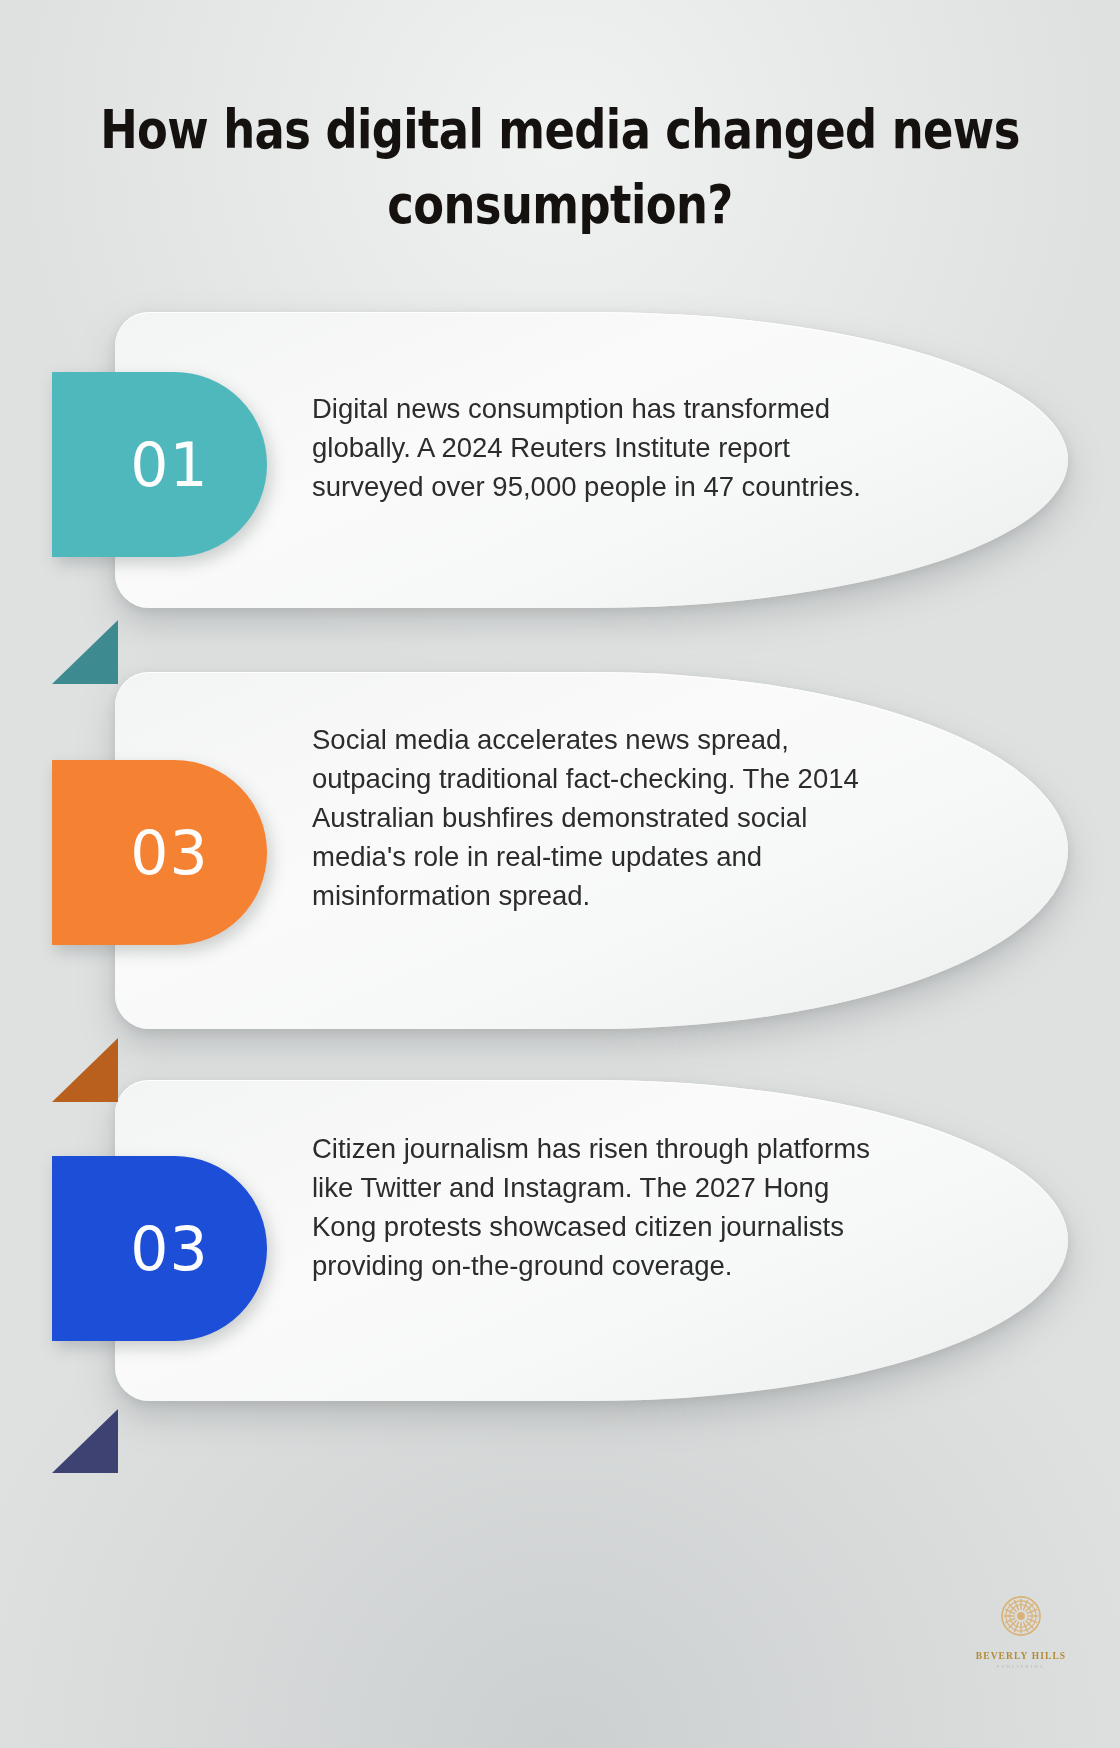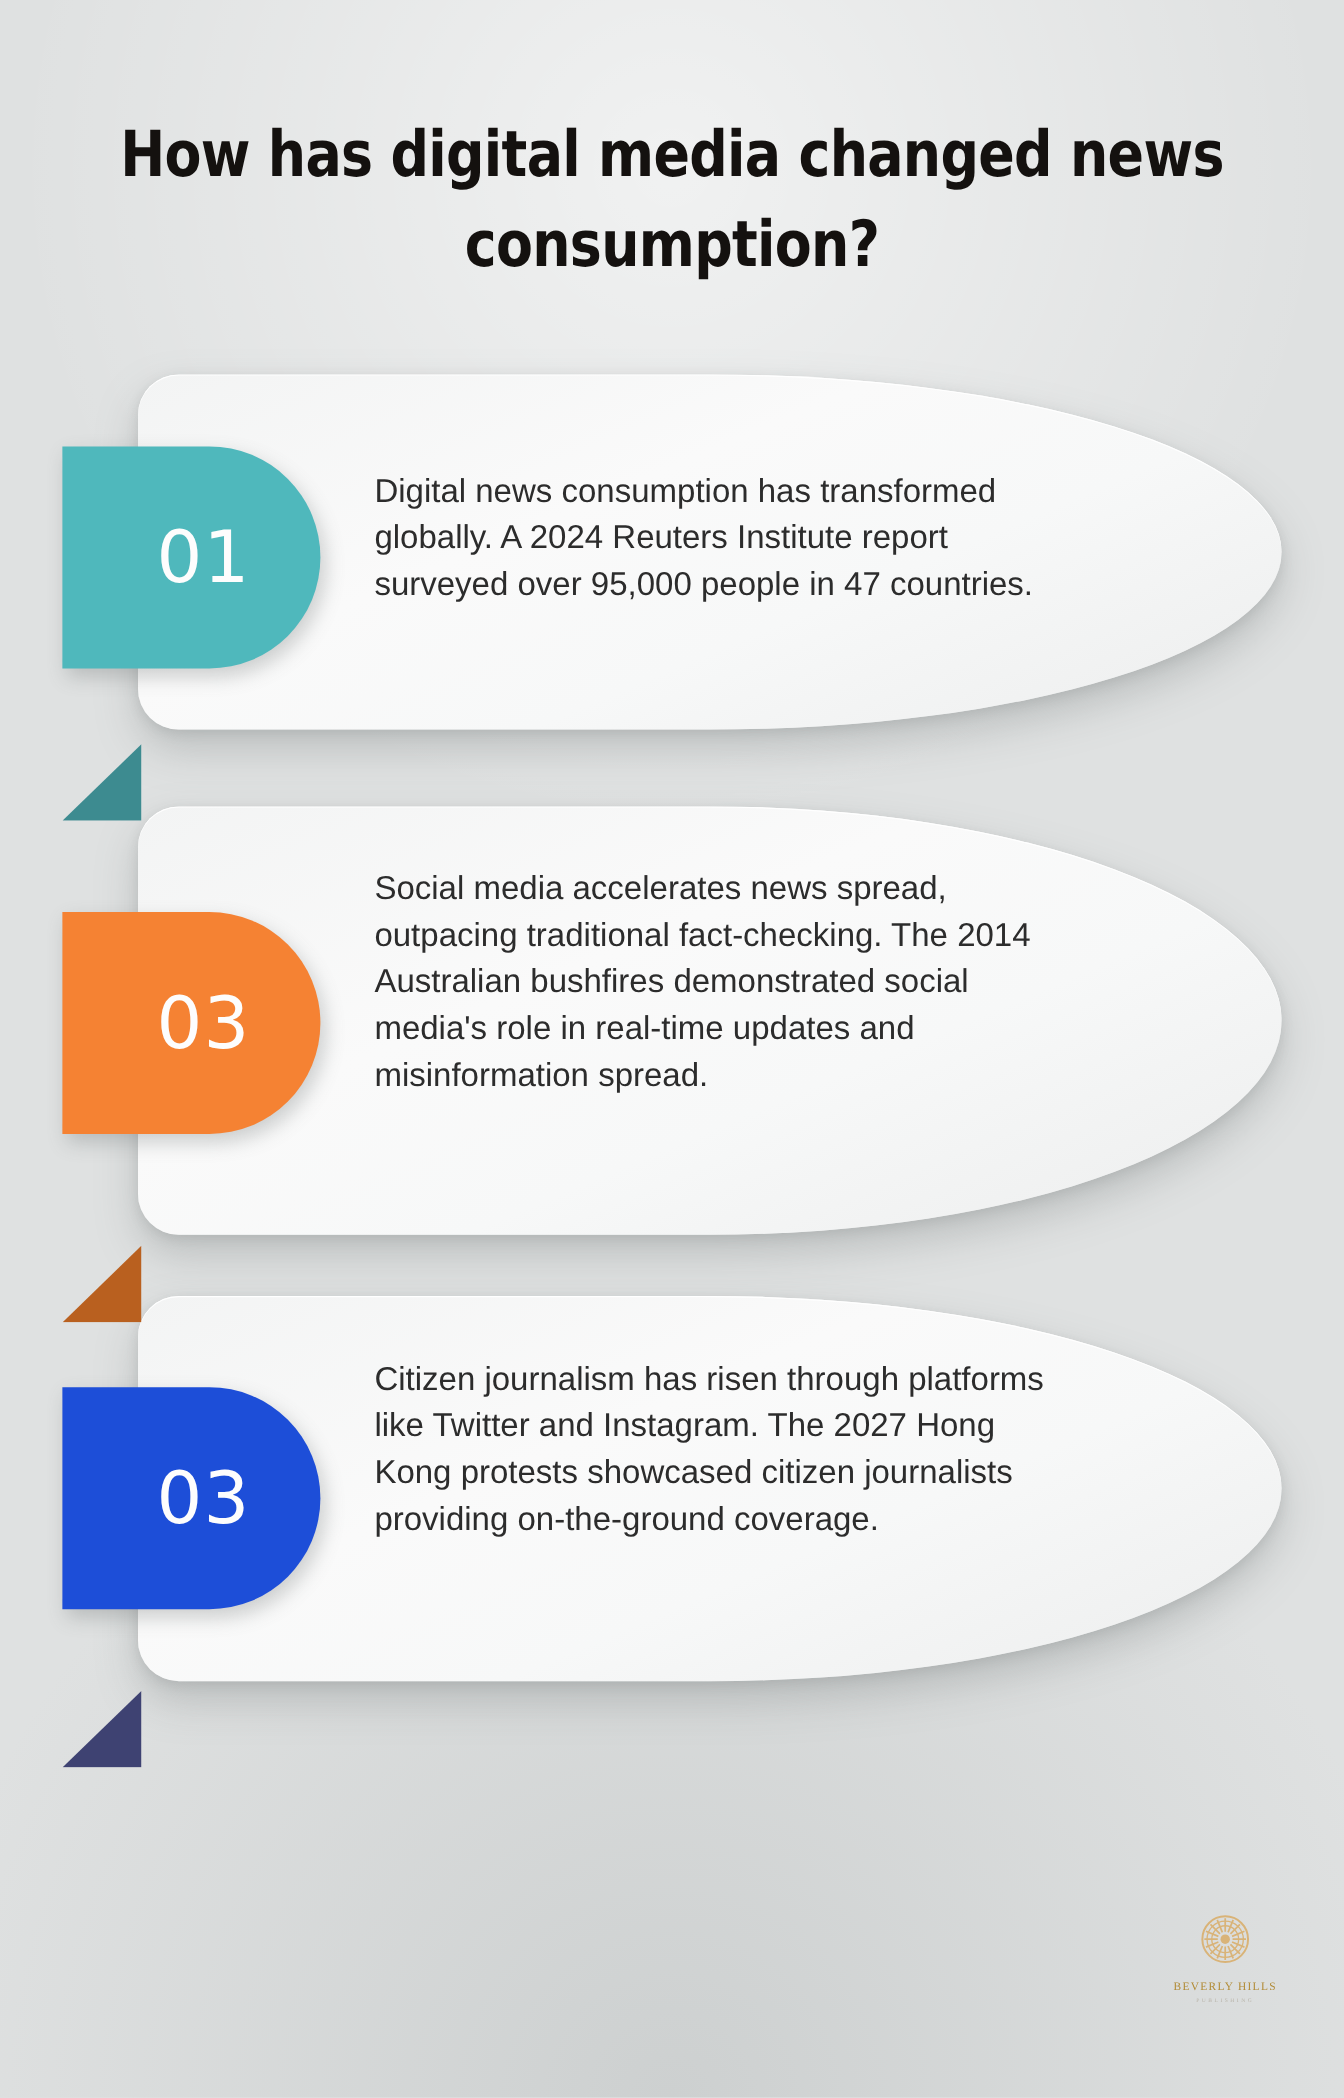--- a/index.html
+++ b/index.html
@@ -126,20 +126,21 @@
     text-align:center;
     opacity:.96;
   }
   .logo-mark { width:56px; height:56px; margin:0 auto 7px; display:block; }
   .logo-name {
     font-family:"Liberation Serif", serif;
     font-size:9.5px;
     letter-spacing:1.1px;
     color:#b0882f;
     white-space:nowrap;
+    font-weight:bold;
   }
   .logo-sub {
     font-family:"Liberation Serif", serif;
     font-size:4.6px;
     letter-spacing:2.1px;
     color:#b8b3a8;
     margin-top:3px;
     white-space:nowrap;
   }
 </style>

